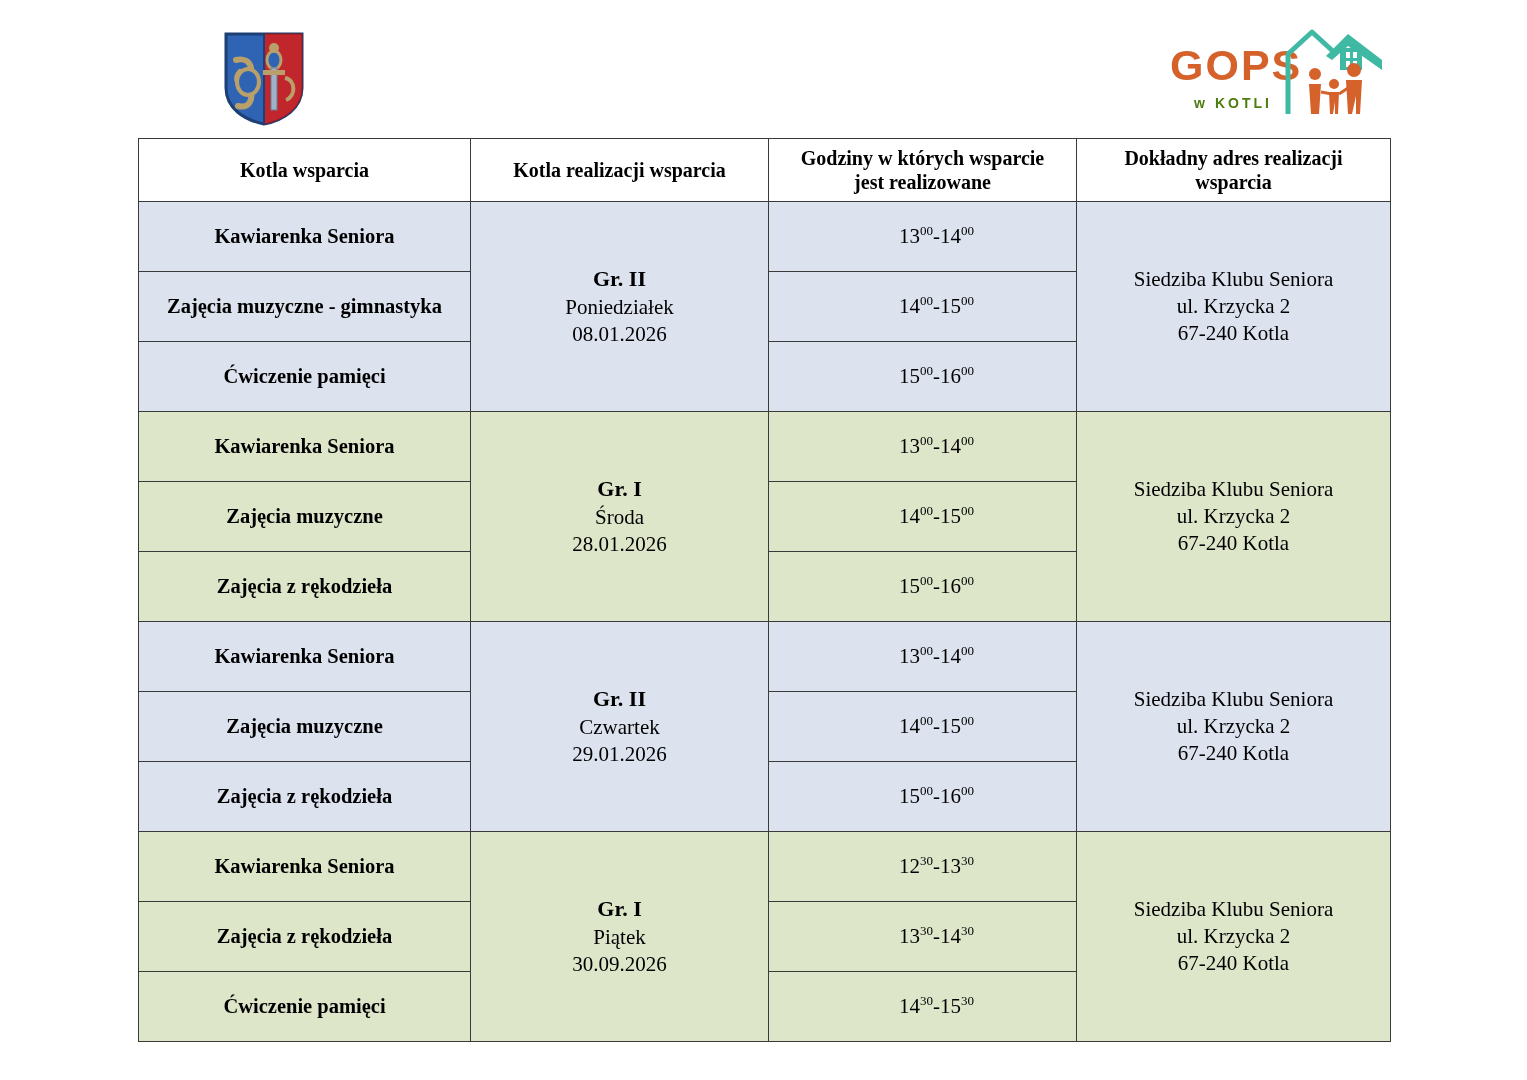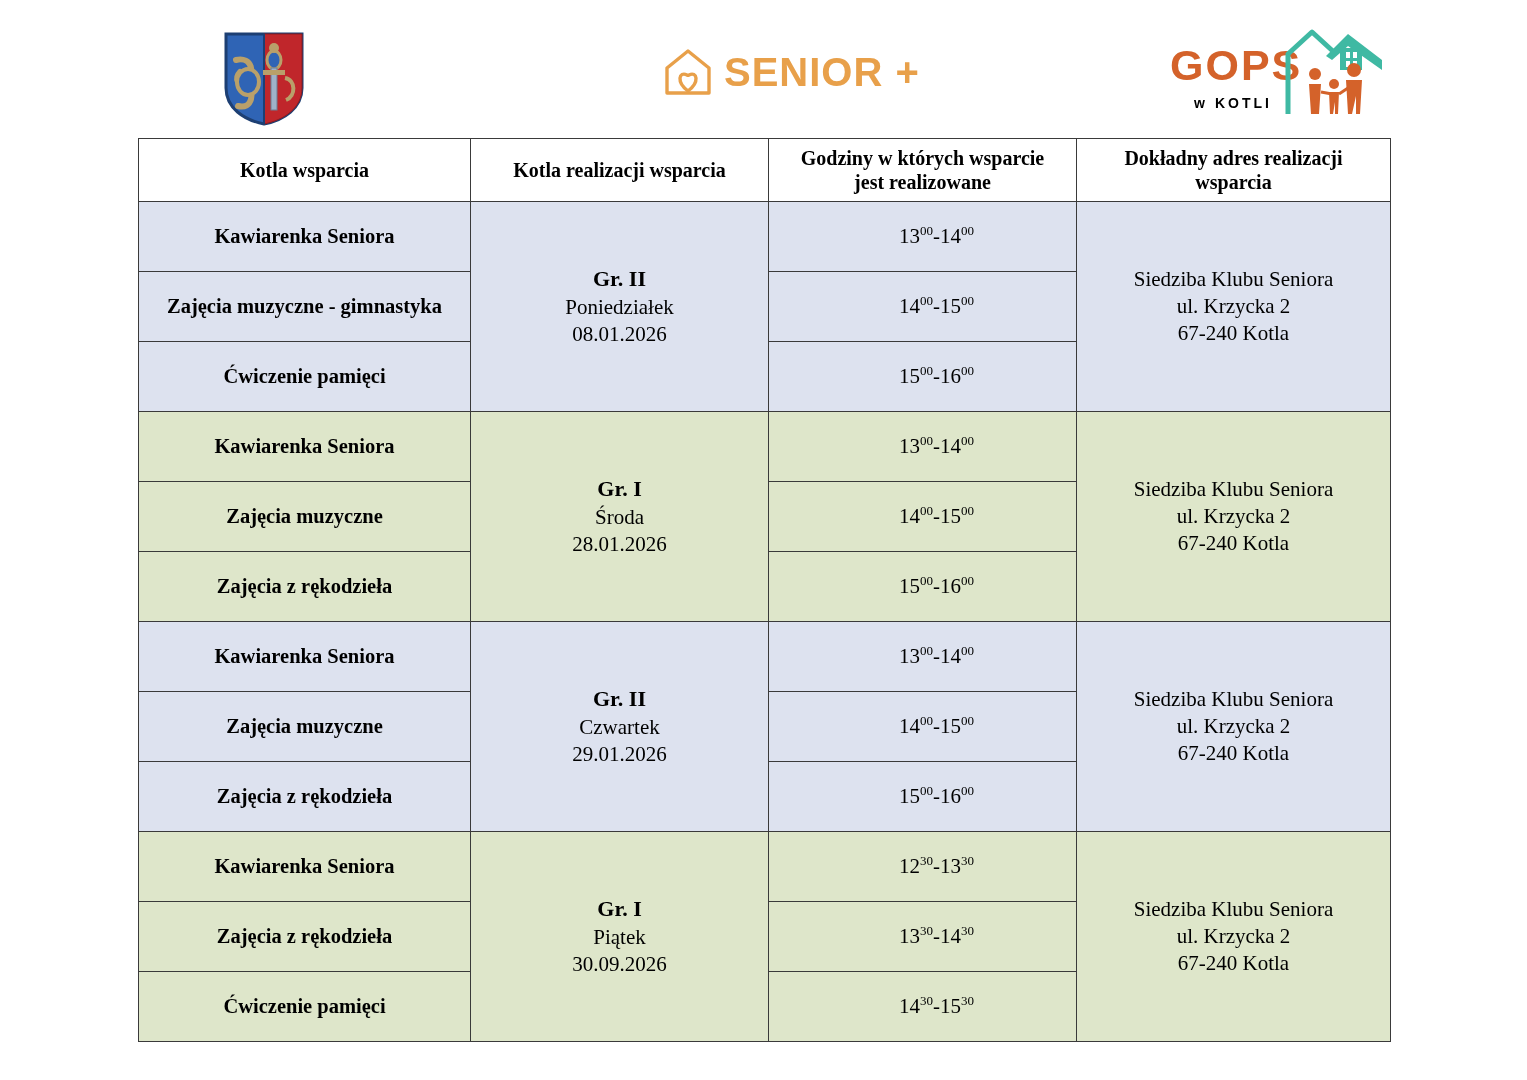--- a/index.html
+++ b/index.html
@@ -74,21 +74,21 @@
     font-size: 43px;
     font-weight: 700;
     color: #d4622a;
     line-height: 1;
     letter-spacing: 2px;
   }
   .gops-sub {
     font-family: "Liberation Sans", sans-serif;
     font-size: 14px;
     font-weight: 700;
-    color: #000000;
+    color: #4d7c0f;
     letter-spacing: 3px;
     margin-top: 8px;
   }
   .gops-art {
     position: absolute;
     left: 112px;
     top: 0;
     width: 104px;
     height: 88px;
   }
@@ -177,27 +177,20 @@
       <path d="M24 52 C34 62 30 80 16 76" fill="none" stroke="#b9a06a" stroke-width="6" stroke-linecap="round"></path>
       <ellipse cx="26" cy="52" rx="11" ry="13" fill="#2f64b5" stroke="#b9a06a" stroke-width="4"></ellipse>
       <ellipse cx="52" cy="30" rx="7" ry="9" fill="#2f64b5" stroke="#b9a06a" stroke-width="3"></ellipse>
       <circle cx="52" cy="18" r="5" fill="#b9a06a"></circle>
       <rect x="49" y="38" width="6" height="42" fill="#9fb2c9" stroke="#6d7f93" stroke-width="1"></rect>
       <rect x="41" y="40" width="22" height="5" fill="#b9a06a"></rect>
       <path d="M63 48 C74 50 74 66 64 70" fill="none" stroke="#b9a06a" stroke-width="4"></path>
     </svg>
   </div>
 
-  <div class="senior-logo">
-    <svg class="senior-mark" viewBox="0 0 52 52">
-      <path d="M5 22 L26 5 L47 22 V47 H5 Z" fill="none" stroke="#e8a04a" stroke-width="3.4" stroke-linejoin="round"></path>
-      <path d="M26 45 C14 36 17 25 25 29 C26 29.6 26 29.6 27 29 C35 25 38 36 26 45 Z" fill="none" stroke="#e8a04a" stroke-width="3.4" stroke-linejoin="round"></path>
-    </svg>
-    <span class="senior-word">SENIOR +</span>
-  </div>
 
   <div class="gops-logo">
     <div class="gops-text">
       <div class="gops-word">GOPS</div>
       <div class="gops-sub">w KOTLI</div>
     </div>
     <svg class="gops-art" viewBox="0 0 104 88">
       <path d="M6 88 V28 L30 6 L54 28" fill="none" stroke="#3fb9a3" stroke-width="5" stroke-linejoin="round"></path>
       <path d="M44 30 L66 8 L100 34 L100 44 L66 20 L50 34 Z" fill="#3fb9a3"></path>
       <rect x="58" y="22" width="22" height="22" fill="#3fb9a3"></rect>

